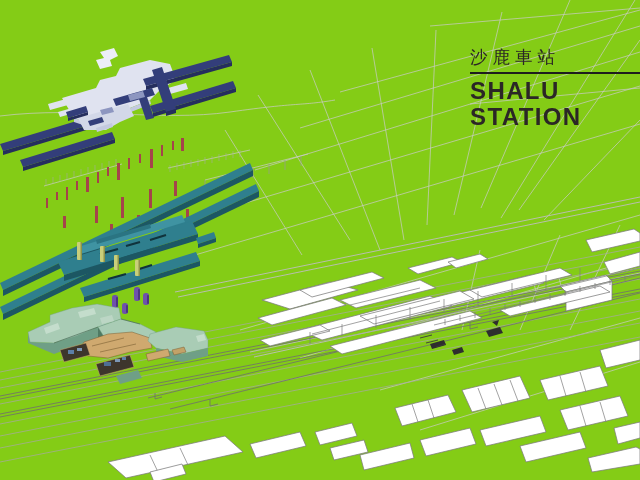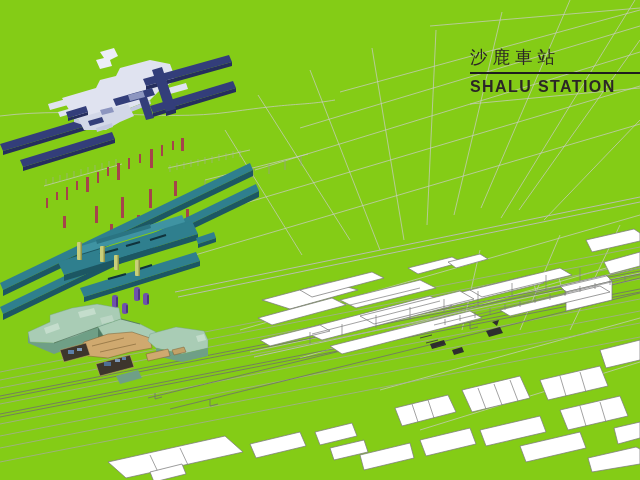--- a/index.html
+++ b/index.html
@@ -28,21 +28,21 @@
   .green{fill:var(--c-green);stroke:var(--c-green_side);stroke-width:.4;}
   .greenl{fill:var(--c-green_light);} .greens{fill:var(--c-green_side);} .greensh{fill:var(--c-green_shadow);}
   .tan{fill:var(--c-tan);stroke:var(--c-tan_dark);stroke-width:.5;}
   .tand{stroke:var(--c-tan_dark);stroke-width:.6;fill:none;}
   .recess{fill:var(--c-recess);stroke:var(--c-tan);stroke-width:.5;}
   .gedge{stroke:#3f5f4e;stroke-width:.6;fill:none;}
   
   #titleblock{position:absolute;left:470px;top:47px;width:170px;}
   #title-zh{font-size:17.5px;letter-spacing:5px;color:var(--c-ink);line-height:1.2;}
   #title-rule{border:none;border-top:2px solid var(--c-rule);margin:4px 0 4px 0;width:170px;}
-  #title-en{font-size:16px;font-weight:bold;letter-spacing:1.4px;color:var(--c-ink);line-height:1.1;}
+  #title-en{font-size:24px;font-weight:bold;letter-spacing:1.4px;color:var(--c-ink);line-height:1.1;}
 </style>
 </head>
 <body>
 
 <div id="board">
 <svg width="640" height="480" viewBox="0 0 640 480">
 
   <g>
     <path class="pf" d="M340,92 L640,10"></path>
     <path class="pf" d="M300,128 L640,26"></path>

